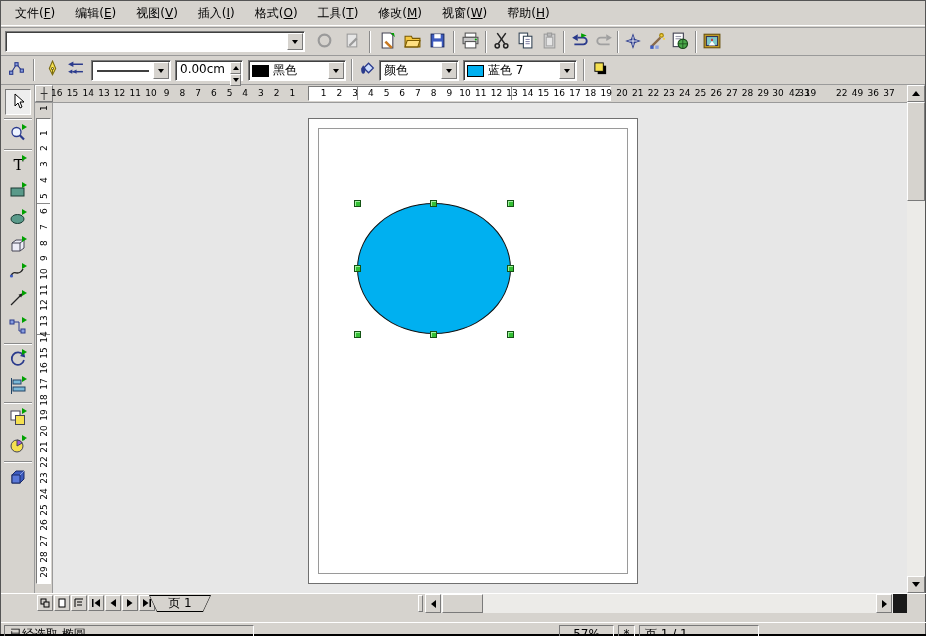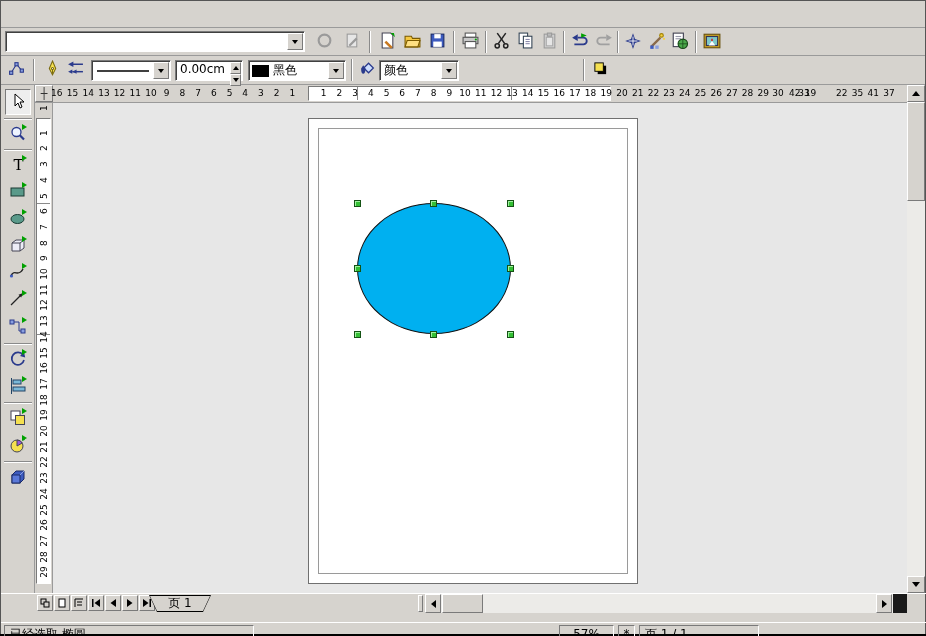--- a/index.html
+++ b/index.html
@@ -83,20 +83,31 @@
   
   #statusbar { position:absolute; left:0; top:612px; width:926px; height:22px; border-top:1px solid #fff;margin-top:9px; }
   .sfield { position:absolute; top:2px; height:18px; border:1px solid; border-color:#7a7a7a #fff #fff #7a7a7a; padding:1px 5px; white-space:nowrap; overflow:hidden; display:flex; align-items:center; gap:4px; }
   .sicon { color:#334; font-size:10px; }
 </style>
 </head>
 <body>
 
 <div id="win">
 
+  <div id="menubar">
+      <span class="menu-item">文件(<u>F</u>)</span>
+      <span class="menu-item">编辑(<u>E</u>)</span>
+      <span class="menu-item">视图(<u>V</u>)</span>
+      <span class="menu-item">插入(<u>I</u>)</span>
+      <span class="menu-item">格式(<u>O</u>)</span>
+      <span class="menu-item">工具(<u>T</u>)</span>
+      <span class="menu-item">修改(<u>M</u>)</span>
+      <span class="menu-item">视窗(<u>W</u>)</span>
+      <span class="menu-item">帮助(<u>H</u>)</span>
+    </div>
 
   <div id="fbar">
     <div class="combo" style="left:4px; top:3px; width:300px;">
       <div class="val"></div>
       <div class="drop">
           <b></b>
         </div>
     </div>
     <div class="ibtn" style="left:312px">
       <span><svg width="17" height="17" viewBox="0 0 16 16">
@@ -268,20 +279,27 @@
     </div>
     <div class="vsep" style="left:350px"></div>
     <div class="ibtn" style="left:355px">
       <span><svg width="17" height="17" viewBox="0 0 16 16">
             <path d="M4.5 7.5L9 3l4.5 4.5L9 12z" fill="#cfe0ff" stroke="#2A3A8C" stroke-width="1.2"></path>
             <path d="M2 8q0 5 2 5t2-5L4 5z" fill="#2A3A8C"></path>
           </svg></span>
     </div>
     <div class="combo" style="left:378px; top:3px; width:80px;">
       <div class="val">颜色</div>
+      <div class="drop">
+          <b></b>
+        </div>
+    </div>
+    <div class="combo" style="left:462px; top:3px; width:114px;">
+      <div class="swatch" style="background: rgb(0, 176, 240);"></div>
+      <div class="val">蓝色 7</div>
       <div class="drop">
           <b></b>
         </div>
     </div>
     <div class="vsep" style="left:582px"></div>
     <div class="ibtn" style="left:588px">
       <span><svg width="15" height="15" viewBox="0 0 16 16">
             <rect x="5" y="5" width="9" height="9" fill="#000"></rect>
             <rect x="2" y="2" width="9" height="9" fill="#F5E050" stroke="#000"></rect>
           </svg></span>
@@ -441,22 +459,22 @@
         <span style="left: 637.5px;">25</span>
         <span style="left: 653.2px;">26</span>
         <span style="left: 668.9px;">27</span>
         <span style="left: 684.6px;">28</span>
         <span style="left: 700.3px;">29</span>
         <span style="left: 715px;">30</span>
         <span style="left: 731.7px;">42</span>
         <span style="left: 747.4px;">19</span>
         <span style="left: 741px;">33</span>
         <span style="left: 778.8px;">22</span>
-        <span style="left: 794.5px;">35</span>
-        <span style="left: 810.2px;">41</span>
+        <span style="left: 794.5px;">49</span>
+        <span style="left: 810.2px;">36</span>
         <span style="left: 825.9px;">37</span>
       </div>
   </div>
 
   <div id="vruler">
     <div id="vwhite"></div>
     <div class="rline" style="left:2px; top:100px; width:13px; height:1px;"></div>
     <div class="rline" style="left:2px; top:231px; width:13px; height:1px;"></div>
   <span style="top: 0.3px;">1</span>
       <span style="top: 24.7px;">1</span>

